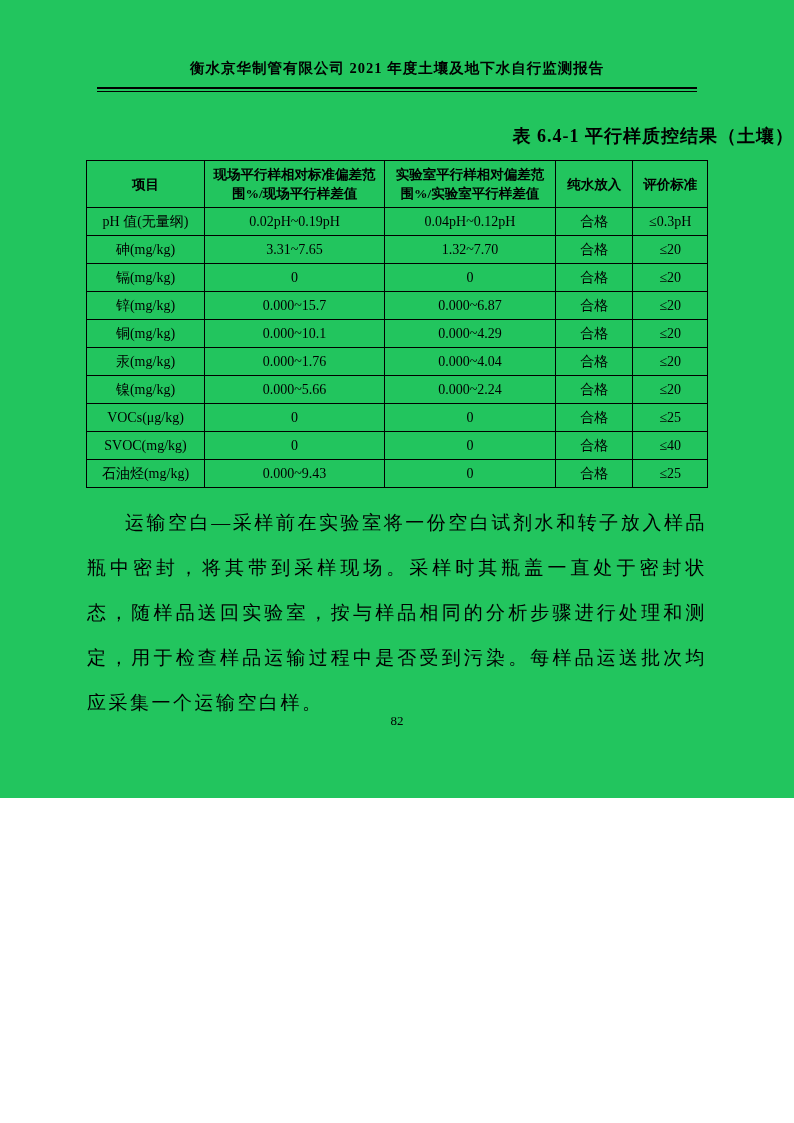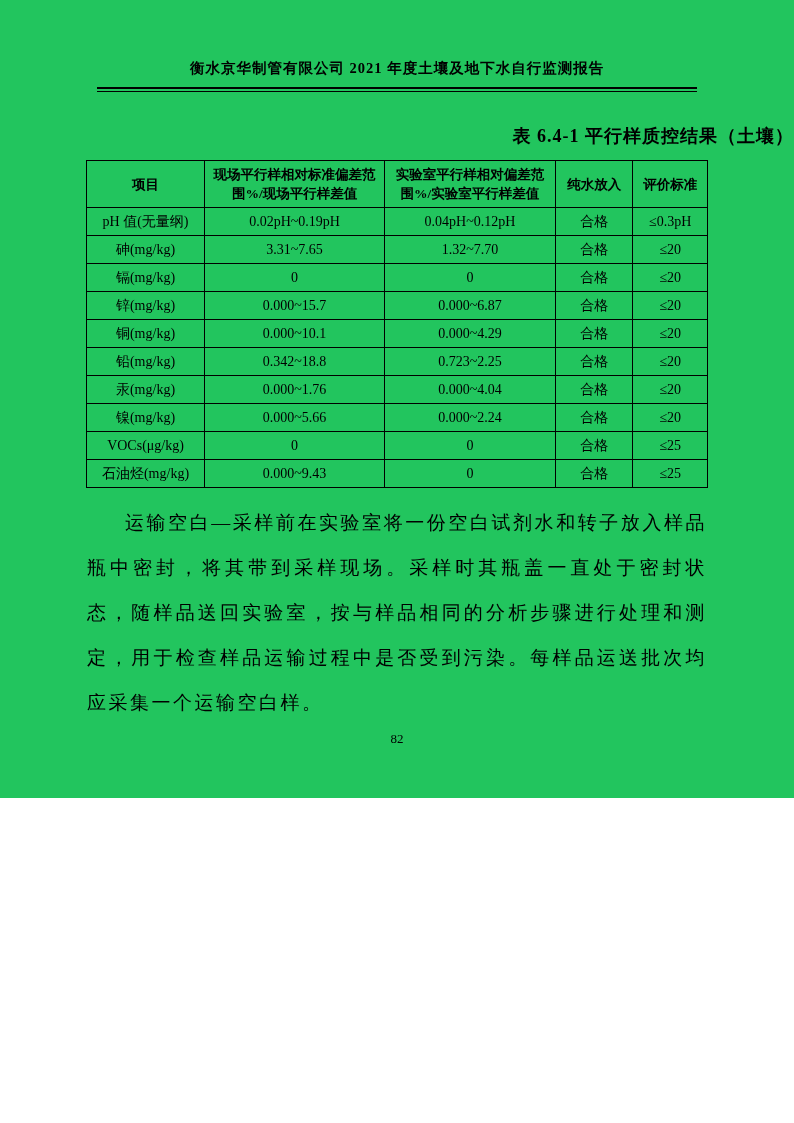--- a/index.html
+++ b/index.html
@@ -82,21 +82,21 @@
     margin: 0;
     text-indent: 2em;
     line-height: 45px;
     letter-spacing: 2.5px;
   }
   .body-text p.para {
     text-align: justify;
   }
   .page-number {
     position: absolute;
-    bottom: 51px;
+    bottom: 69px;
     left: 0;
     width: 100%;
     text-align: center;
     font-size: 13px;
   }
 </style>
 </head>
 <body>
 
 <div class="page">
@@ -150,27 +150,20 @@
           <td class="col4">≤20</td>
         </tr>
         <tr>
           <td class="col0">铜(mg/kg)</td>
           <td class="col1">0.000~10.1</td>
           <td class="col2">0.000~4.29</td>
           <td class="col3">合格</td>
           <td class="col4">≤20</td>
         </tr>
         <tr>
-          <td class="col0">铅(mg/kg)</td>
-          <td class="col1">0.342~18.8</td>
-          <td class="col2">0.723~2.25</td>
-          <td class="col3">合格</td>
-          <td class="col4">≤20</td>
-        </tr>
-        <tr>
           <td class="col0">汞(mg/kg)</td>
           <td class="col1">0.000~1.76</td>
           <td class="col2">0.000~4.04</td>
           <td class="col3">合格</td>
           <td class="col4">≤20</td>
         </tr>
         <tr>
           <td class="col0">镍(mg/kg)</td>
           <td class="col1">0.000~5.66</td>
           <td class="col2">0.000~2.24</td>
@@ -178,20 +171,27 @@
           <td class="col4">≤20</td>
         </tr>
         <tr>
           <td class="col0">VOCs(μg/kg)</td>
           <td class="col1">0</td>
           <td class="col2">0</td>
           <td class="col3">合格</td>
           <td class="col4">≤25</td>
         </tr>
         <tr>
+          <td class="col0">SVOC(mg/kg)</td>
+          <td class="col1">0</td>
+          <td class="col2">0</td>
+          <td class="col3">合格</td>
+          <td class="col4">≤40</td>
+        </tr>
+        <tr>
           <td class="col0">石油烃(mg/kg)</td>
           <td class="col1">0.000~9.43</td>
           <td class="col2">0</td>
           <td class="col3">合格</td>
           <td class="col4">≤25</td>
         </tr>
       </tbody>
   </table>
 
   <div class="body-text">

